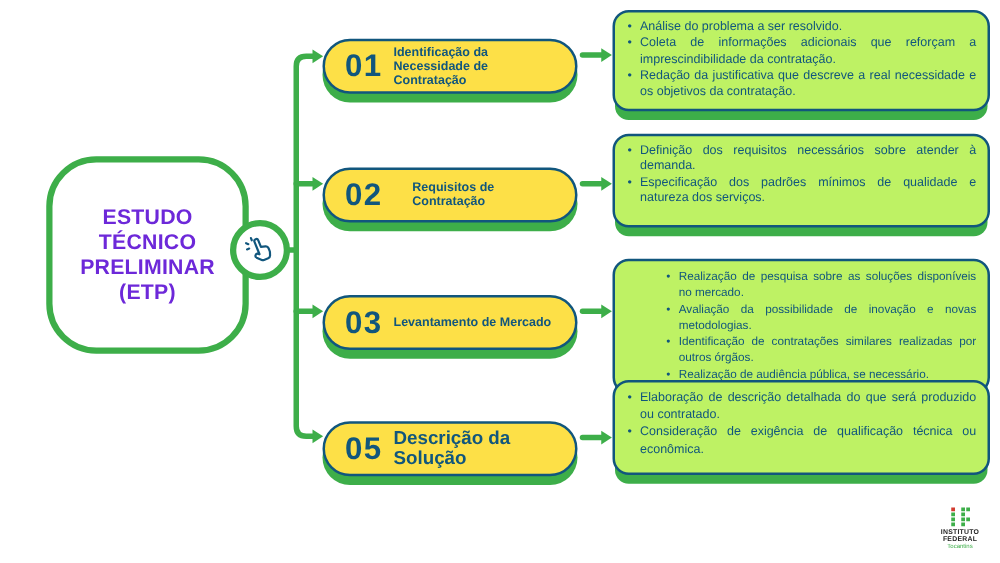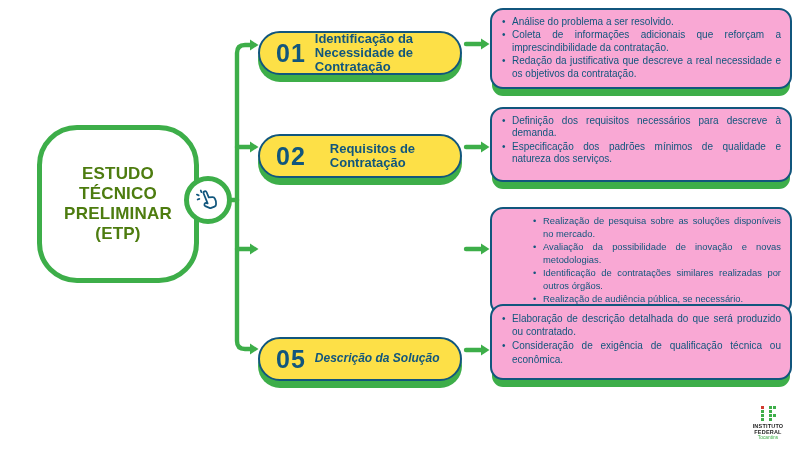--- a/index.html
+++ b/index.html
@@ -10,49 +10,49 @@
   .connectors{position:absolute;left:0;top:0;pointer-events:none;}
 
   
   .etp-box{
     position:absolute;left:37px;top:125px;width:162px;height:158px;
     border:5px solid #3dae49;border-radius:40px;background:#fff;
     display:flex;align-items:center;justify-content:center;box-sizing:border-box;
   }
   .etp-title{
     width:118px;text-align:center;font-weight:bold;font-size:17px;line-height:1.18;
-    color:#4d7c0f;letter-spacing:.2px;
+    color:#6d28d9;letter-spacing:.2px;
   }
 
   
   .hub{
     position:absolute;left:184px;top:176px;width:48px;height:48px;box-sizing:border-box;
     border:5px solid #3dae49;border-radius:50%;background:#fff;z-index:3;
     display:flex;align-items:center;justify-content:center;cursor:pointer;
   }
 
   
   .pill{
     position:absolute;left:258px;width:204px;height:44px;box-sizing:border-box;
     background:#fde047;border:2.5px solid #11567d;border-radius:24px;
     box-shadow:0 7px 0 0 #3dae49;
     display:flex;align-items:center;gap:9px;padding:0 10px 0 16px;z-index:2;cursor:pointer;margin-top:10px;
   }
   .pill .num{font-size:25px;font-weight:bold;color:#11567d;letter-spacing:1px;line-height:1;}
-  .pill .pill-title{font-size:13px;font-weight:bold;color:#11567d;line-height:1.1;}
+  .pill .pill-title{font-size:10px;font-weight:bold;color:#11567d;line-height:1.1;}
   .pill-1{top:21px;}
   .pill-2{top:124px;gap:24px;}
   .pill-3{top:226px;}
   .pill-4{top:327px;}
-  .pill-4 .pill-title{font-size:12px;font-style:italic;}
+  .pill-4 .pill-title{font-size:15px;}
 
   
   .detail{
     position:absolute;left:490px;width:302px;box-sizing:border-box;
-    background:#f9a8d4;border:2.5px solid #11567d;border-radius:13px;
+    background:#bef264;border:2.5px solid #11567d;border-radius:13px;
     box-shadow:0 9px 0 -2px #3dae49;
     padding:6px 9px;z-index:2;
   }
   .detail ul{margin:0;padding:0;list-style:none;}
   .detail li{
     position:relative;padding-left:11px;font-size:10px;line-height:1.24;
     color:#11567d;text-align:justify;margin-bottom:1px;
   }
   .detail li::before{content:"\2022";position:absolute;left:1px;top:0;}
   .detail-1{top:8px;min-height:67px;}
@@ -129,25 +129,29 @@
       <li>Redação da justificativa que descreve a real necessidade e os objetivos da contratação.</li>
     </ul>
   </div>
 
   <div class="pill pill-2">
     <span class="num">02</span>
     <span class="pill-title">Requisitos de Contratação</span>
   </div>
   <div class="detail detail-2">
     <ul>
-      <li>Definição dos requisitos necessários para descreve à demanda.</li>
+      <li>Definição dos requisitos necessários sobre atender à demanda.</li>
       <li>Especificação dos padrões mínimos de qualidade e natureza dos serviços.</li>
     </ul>
   </div>
 
+  <div class="pill pill-3">
+    <span class="num">03</span>
+    <span class="pill-title">Levantamento de Mercado</span>
+  </div>
   <div class="detail detail-3">
     <ul>
       <li>Realização de pesquisa sobre as soluções disponíveis no mercado.</li>
       <li>Avaliação da possibilidade de inovação e novas metodologias.</li>
       <li>Identificação de contratações similares realizadas por outros órgãos.</li>
       <li>Realização de audiência pública, se necessário.</li>
     </ul>
   </div>
 
   <div class="pill pill-4">

